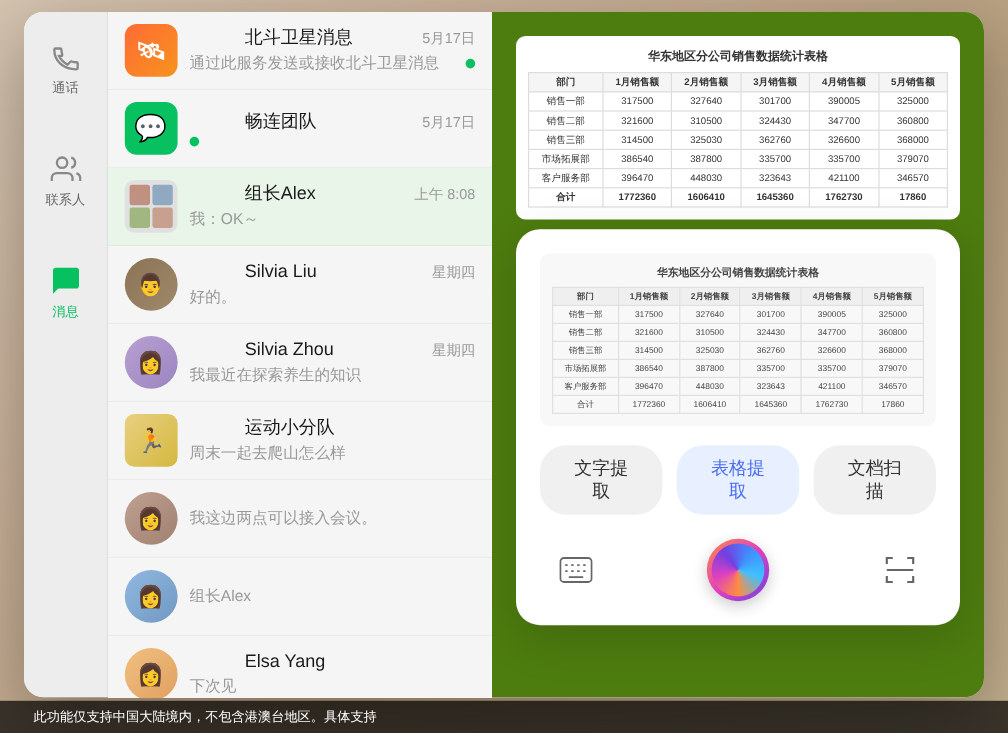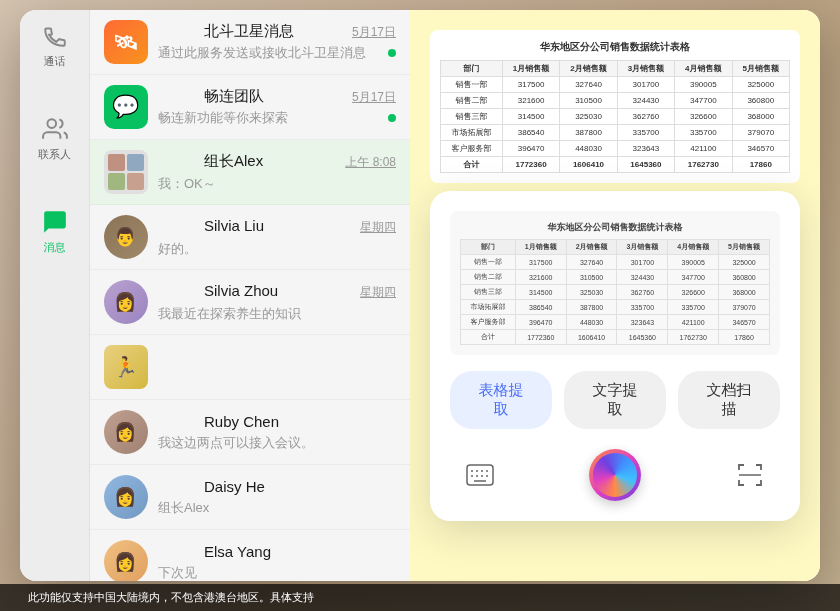--- a/index.html
+++ b/index.html
@@ -35,21 +35,21 @@
       z-index: 1;
     }
 
     
     .sidebar {
       width: 70px;
       background: #ededed;
       display: flex;
       flex-direction: column;
       align-items: center;
-      padding-top: 4px;
+      padding-top: 16px;
       gap: 30px;
       flex-shrink: 0;
       border-right: 1px solid #e0e0e0;
     }
 
     .sidebar-item {
       display: flex;
       flex-direction: column;
       align-items: center;
       gap: 4px;
@@ -180,42 +180,41 @@
       overflow: hidden;
       text-overflow: ellipsis;
       margin-left: 46px;
     }
 
     .chat-time {
       font-size: 12px;
       color: #999;
       flex-shrink: 0;
       margin-left: 0;
-      text-decoration: underline;
     }
 
     .chat-preview {
       font-size: 13px;
       color: #999;
       white-space: nowrap;
       overflow: hidden;
       text-overflow: ellipsis;
       text-align: center;
     }
 
     .chat-preview-row {
       display: flex;
       justify-content: space-between;
       align-items: center;
     }
 
     
     .main-content {
       flex: 1;
-      background: #fef9c3;
+      background: #4d7c0f;
       position: relative;
       overflow: hidden;
     }
 
     
     .bg-table {
       position: absolute;
       top: 0;
       right: 0;
       bottom: 0;
@@ -465,21 +464,20 @@
     <div class="chat-item">
       <div class="avatar avatar-chang">
         <span style="font-size:22px">💬</span>
       </div>
       <div class="chat-content">
         <div class="chat-header">
           <span class="chat-name">畅连团队</span>
           <span class="chat-time">5月17日</span>
         </div>
         <div class="chat-preview-row">
-          <span class="chat-preview">畅连新功能等你来探索</span>
           <div class="badge"></div>
         </div>
       </div>
     </div>
 
     <div class="chat-item active">
       <div class="avatar group-avatar" style="background:#e0e0e0; width:44px; height:44px; border-radius:8px; overflow:hidden;">
         <div class="group-avatar-grid">
           <div class="group-avatar-cell" style="background:#c09080;"></div>
           <div class="group-avatar-cell" style="background:#90a8c0;"></div>
@@ -519,42 +517,42 @@
           <span class="chat-time">星期四</span>
         </div>
         <span class="chat-preview">我最近在探索养生的知识</span>
       </div>
     </div>
 
     <div class="chat-item">
       <div class="avatar avatar-sports">
         <span style="font-size:20px">🏃</span>
       </div>
+      <div class="chat-content">
+        <div class="chat-header">
+          <span class="chat-name">运动小分队</span>
+        </div>
+        <span class="chat-preview">周末一起去爬山怎么样</span>
+      </div>
     </div>
 
     <div class="chat-item">
       <div class="avatar avatar-ruby">
         <span style="font-size:18px">👩</span>
       </div>
       <div class="chat-content">
-        <div class="chat-header">
-          <span class="chat-name">Ruby Chen</span>
-        </div>
         <span class="chat-preview">我这边两点可以接入会议。</span>
       </div>
     </div>
 
     <div class="chat-item">
       <div class="avatar avatar-daisy">
         <span style="font-size:18px">👩</span>
       </div>
       <div class="chat-content">
-        <div class="chat-header">
-          <span class="chat-name">Daisy He</span>
-        </div>
         <span class="chat-preview">组长Alex</span>
       </div>
     </div>
 
     <div class="chat-item">
       <div class="avatar avatar-elsa">
         <span style="font-size:18px">👩</span>
       </div>
       <div class="chat-content">
         <div class="chat-header">
@@ -697,22 +695,22 @@
                 <td>1606410</td>
                 <td>1645360</td>
                 <td>1762730</td>
                 <td>17860</td>
               </tr>
             </tbody>
         </table>
       </div>
 
       <div class="action-buttons">
+        <button class="action-btn">文字提取</button>
         <button class="action-btn active">表格提取</button>
-        <button class="action-btn">文字提取</button>
         <button class="action-btn">文档扫描</button>
       </div>
 
       <div class="bottom-toolbar">
         <div class="toolbar-icon">
           <svg width="28" height="22" viewBox="0 0 28 22" fill="none" stroke="#666" stroke-width="1.5">
             <rect x="1" y="1" width="26" height="20" rx="3"></rect>
             <line x1="5" y1="7" x2="7" y2="7"></line>
             <line x1="10" y1="7" x2="12" y2="7"></line>
             <line x1="15" y1="7" x2="17" y2="7"></line>

